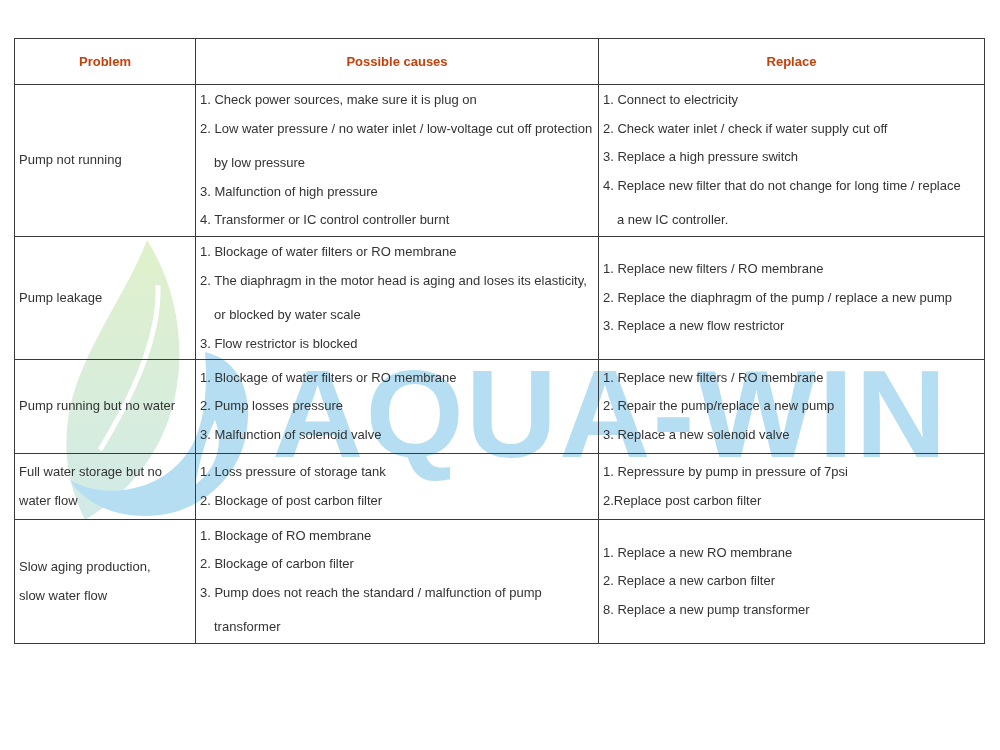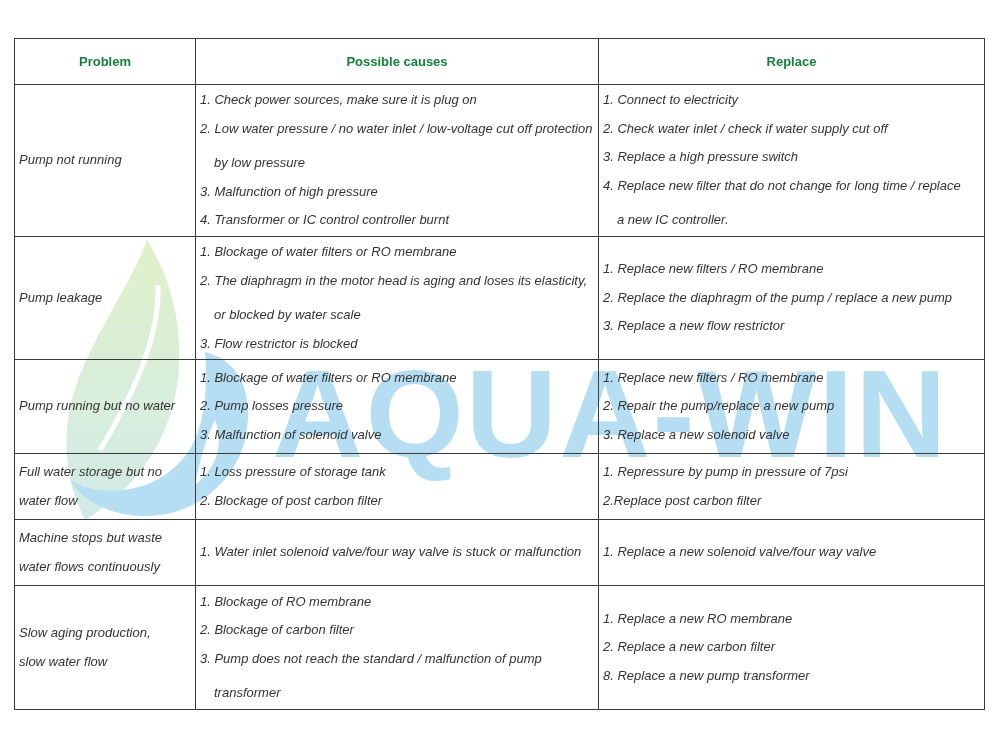--- a/index.html
+++ b/index.html
@@ -5,23 +5,23 @@
   html, body { margin: 0; padding: 0; background: #ffffff; }
   body { width: 1000px; height: 750px; position: relative; overflow: hidden;
          font-family: "Liberation Sans", sans-serif; color: #333333; }
   .watermark { position: absolute; left: 0; top: 0; width: 1000px; height: 540px; z-index: 0; pointer-events: none; }
   .wm-text { position: absolute; left: 272px; top: 352px; font-size: 124px; font-weight: bold;
              color: #b5def2; letter-spacing: 2px; line-height: 1; white-space: nowrap;
              transform: scaleX(1.02); transform-origin: left top; }
   table.trouble { position: absolute; left: 14px; top: 38px; z-index: 1; border-collapse: collapse;
                   width: 970px; table-layout: fixed; background: transparent; }
   table.trouble td, table.trouble th { border: 1.5px solid #3a3a3a; vertical-align: middle; padding: 0 4px; font-size: 13px; }
-  th { color: #15803d; font-weight: bold; font-size: 15px; height: 45px; text-align: center; margin-left: 48px; }
+  th { color: #c2410c; font-weight: bold; font-size: 15px; height: 45px; text-align: center; margin-left: 48px; }
   td.problem { padding-left: 4px; }
-  .line { line-height: 28.5px; display: block; white-space: nowrap; font-style: italic; }
+  .line { line-height: 28.5px; display: block; white-space: nowrap; }
   .cont { padding-left: 14px; margin-top: 6px; }
 </style>
 </head>
 <body>
 
 <div class="watermark">
   <svg width="1000" height="750" style="position:absolute;left:0;top:0;">
     <defs>
       <linearGradient id="leafg" x1="0" y1="0" x2="0" y2="1">
         <stop offset="0" stop-color="#dcefc4"></stop>
@@ -114,32 +114,20 @@
       <td>
         <span class="line">1. Loss pressure of storage tank</span>
         <span class="line">2. Blockage of post carbon filter</span>
       </td>
       <td>
         <span class="line">1. Repressure by pump in pressure of 7psi</span>
         <span class="line">2.Replace post carbon filter</span>
       </td>
     </tr>
 
-    <tr style="height:66px">
-      <td class="problem">
-        <span class="line">Machine stops but waste</span>
-        <span class="line">water flows continuously</span>
-      </td>
-      <td>
-        <span class="line">1. Water inlet solenoid valve/four way valve is stuck or malfunction</span>
-      </td>
-      <td>
-        <span class="line">1. Replace a new solenoid valve/four way valve</span>
-      </td>
-    </tr>
 
     <tr style="height:124px">
       <td class="problem">
         <span class="line">Slow aging production,</span>
         <span class="line">slow water flow</span>
       </td>
       <td>
         <span class="line">1. Blockage of RO membrane</span>
         <span class="line">2. Blockage of carbon filter</span>
         <span class="line">3. Pump does not reach the standard / malfunction of pump</span>

